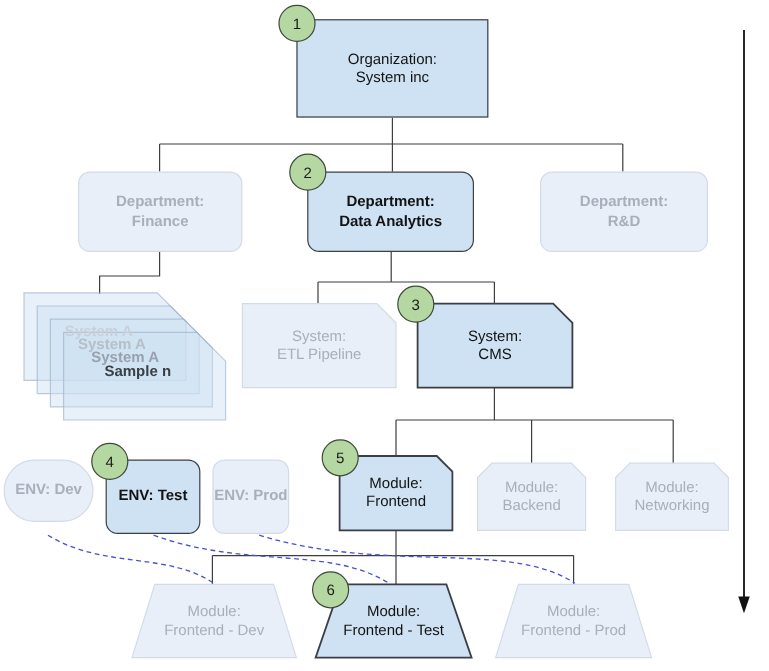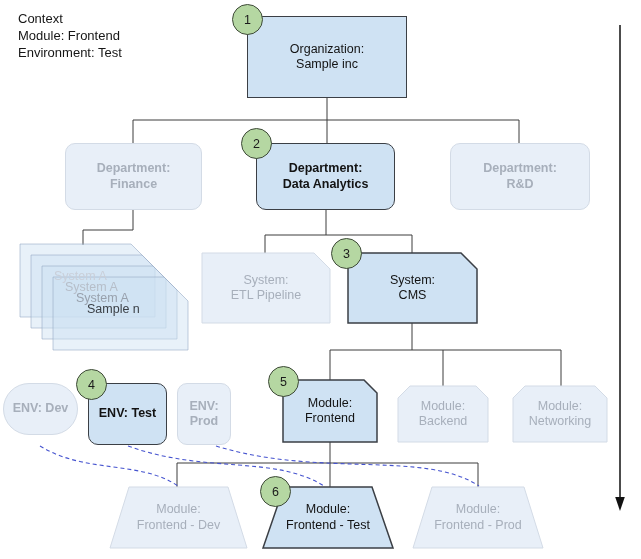--- a/index.html
+++ b/index.html
@@ -36,23 +36,20 @@
   .conn{stroke:#3d3d3d;stroke-width:1;fill:none;}
   .dash{stroke:#4553cf;stroke-width:1.1;fill:none;stroke-dasharray:4 3;}
   .arrow-line{stroke:#111111;stroke-width:1.5;fill:none;}
   .arrow-head{fill:#111111;stroke:none;}
 </style>
 </head>
 <body>
 
 <div id="canvas">
 
-  <div id="context-block">Context
-Module: Frontend
-Environment: Test</div>
 
   <svg class="layer" width="641" height="559">
 
     <path class="conn" d="M327,98 L327,143"></path>
     <path class="conn" d="M133,120 L519,120"></path>
     <path class="conn" d="M133,120 L133,143"></path>
     <path class="conn" d="M519,120 L519,143"></path>
 
     <path class="conn" d="M133,210 L133,230 L83,230 L83,245"></path>
 
@@ -75,37 +72,37 @@
     <path class="dash" d="M40,446 C85,474 140,460 178,486"></path>
     <path class="dash" d="M128,446 C205,474 275,455 324,486"></path>
     <path class="dash" d="M216,446 C320,478 425,450 479,486"></path>
 
     <path class="arrow-line" d="M620,25 L620,499"></path>
     <polygon class="arrow-head" points="620,511 615.2,497 624.8,497"></polygon>
   </svg>
 
   <div class="node hl-rect" style="left:247px;top:16px;width:160px;height:82px;">
     <div class="label hl-text">Organization:
-Sample inc</div>
+System inc</div>
   </div>
 
   <div class="node fd-rect round" style="left:65px;top:143px;width:137px;height:67px;">
     <div class="label fd-text">Department:
 Finance</div>
   </div>
   <div class="node hl-rect round" style="left:256px;top:143px;width:139px;height:67px;">
     <div class="label hl-text">Department:
 Data Analytics</div>
   </div>
   <div class="node fd-rect round" style="left:450px;top:143px;width:140px;height:67px;">
     <div class="label fd-text">Department:
 R&amp;D</div>
   </div>
 
-  <div class="node" style="left:20px;top:244px;width:170px;height:108px;">
+  <div class="node" style="left:20px;top:244px;width:170px;height:108px;font-weight:bold;">
     <svg class="shape" width="170" height="108">
       <polygon class="p-stack" points="0,0 111,0 135,24 135,73 0,73"></polygon>
       <polygon class="p-stack" points="11,11 122,11 146,35 146,84 11,84"></polygon>
       <polygon class="p-stack" points="22,22 133,22 157,46 157,95 22,95"></polygon>
       <polygon class="p-stack" points="33,33 144,33 168,57 168,106 33,106"></polygon>
     </svg>
     <span class="stack-label" style="left:34px;top:25px;color:#c9cfd9;">System A</span>
     <span class="stack-label" style="left:45px;top:36px;color:#b6bec9;">System A</span>
     <span class="stack-label" style="left:56px;top:47px;color:#98a1ad;">System A</span>
     <span class="stack-label" style="left:67px;top:58px;color:#3a3f45;">Sample n</span>
@@ -125,21 +122,21 @@
     <div class="label hl-text">System:
 CMS</div>
   </div>
 
   <div class="node fd-rect round" style="left:3px;top:383px;width:75px;height:52px;border-radius:31px;">
     <div class="label fd-text">ENV: Dev</div>
   </div>
   <div class="node hl-rect round" style="left:88px;top:383px;width:79px;height:62px;">
     <div class="label hl-text">ENV: Test</div>
   </div>
-  <div class="node fd-rect round" style="left:177px;top:383px;width:54px;height:62px;">
+  <div class="node fd-rect round" style="left:177px;top:383px;width:64px;height:62px;">
     <div class="label fd-text">ENV: Prod</div>
   </div>
 
   <div class="node" style="left:283px;top:380px;width:94px;height:62px;">
     <svg class="shape" width="94" height="62">
       <polygon class="p-hl" points="13,0 81,0 94,13 94,62 0,62 0,13"></polygon>
     </svg>
     <div class="label hl-text">Module:
 Frontend</div>
   </div>

